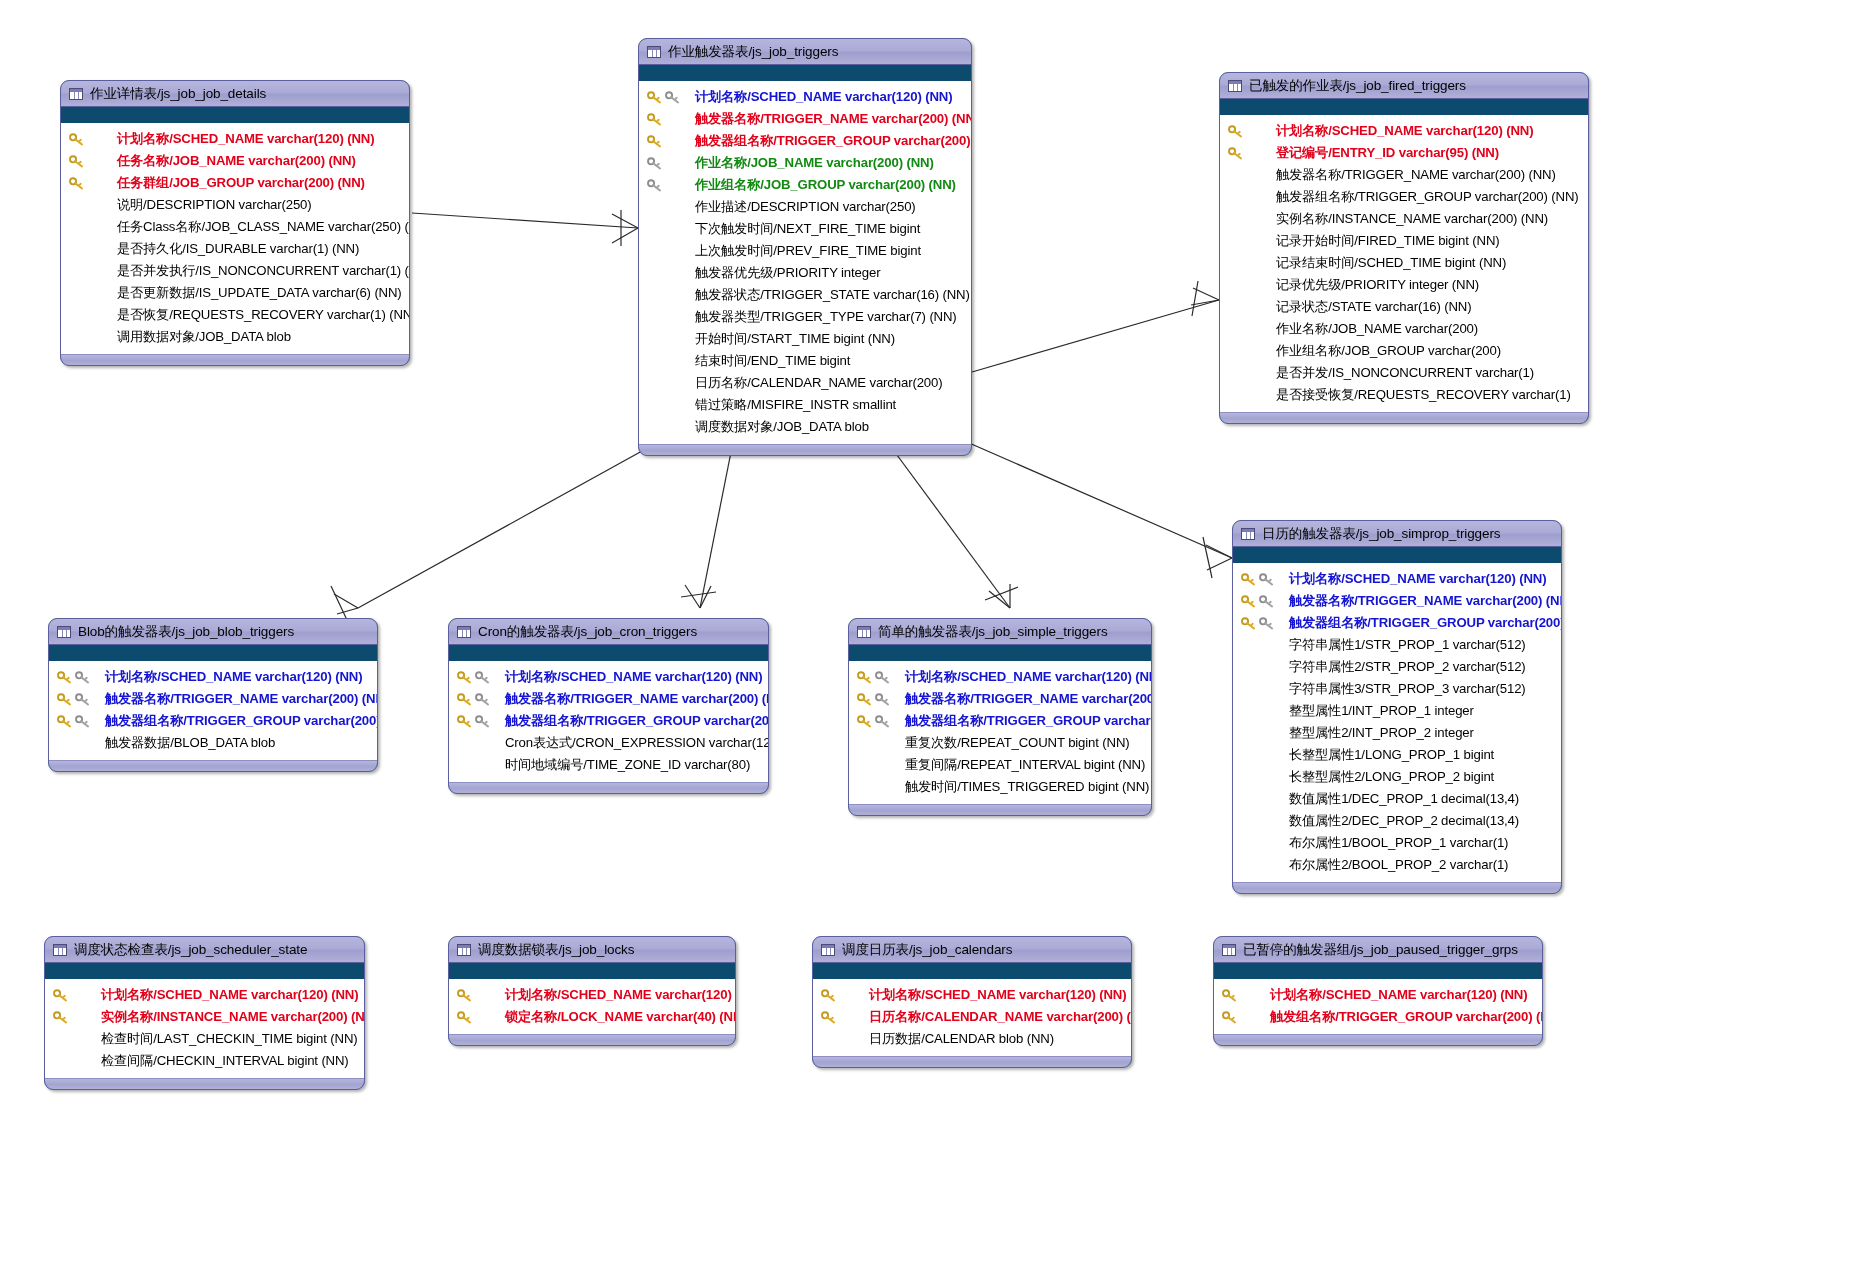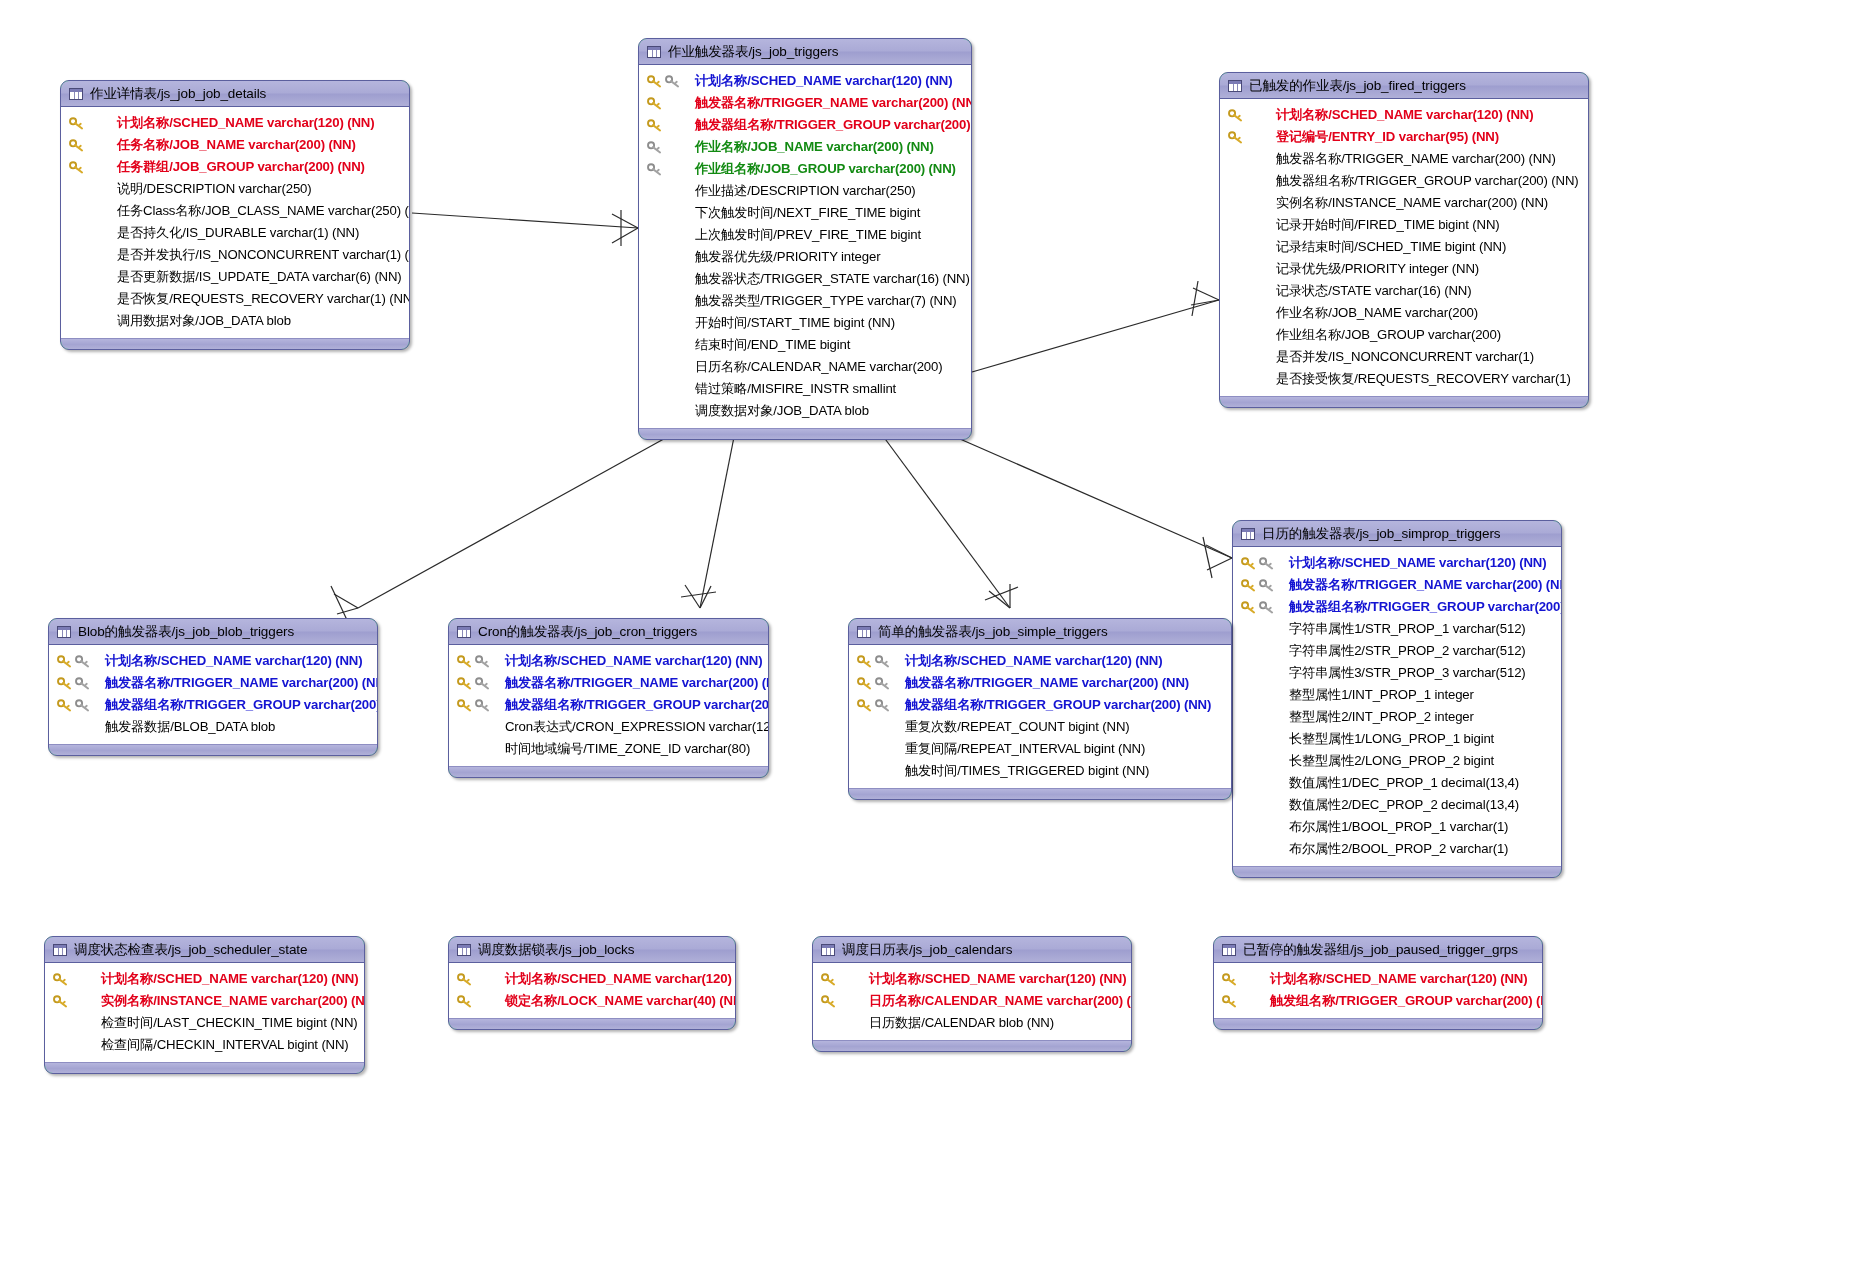--- a/index.html
+++ b/index.html
@@ -5,39 +5,39 @@
   html,body{margin:0;padding:0;background:#ffffff;}
   body{
     width:1849px;height:1267px;position:relative;overflow:hidden;
     font-family:"Liberation Sans","DejaVu Sans",sans-serif;
   }
   #canvas{position:absolute;left:0;top:0;width:1849px;height:1267px;}
   svg#links{position:absolute;left:0;top:0;width:1849px;height:1267px;pointer-events:none;}
 
   .entity{
     position:absolute;
-    background:#22c55e;
+    background:#0c4a6e;
     border:1px solid #5b5f9e;
     border-radius:9px;
     box-shadow:2px 2px 3px rgba(0,0,0,0.30);
     box-sizing:border-box;
     overflow:hidden;
   }
   .ent-header{
     background:linear-gradient(to bottom,#b5b5dd 0%,#aaaad6 48%,#9e9ecf 52%,#b0b0d8 100%);
     border-bottom:1px solid #5b5f9e;
     height:25px;
     display:flex;align-items:center;
     padding:0 8px;
     gap:7px;
   }
   .ent-title{
     font-size:13.5px;color:#000;white-space:nowrap;letter-spacing:-0.1px;
   }
-  .ent-body{padding:5px 0 6px 0;background:#fff;}
+  .ent-body{padding:5px 0 6px 0;background:#fff;margin-top:16px;}
   .ent-footer{
     height:10px;
     background:linear-gradient(to bottom,#b5b5dd 0%,#a4a4d2 55%,#b0b0d8 100%);
     border-top:1px solid #8e8ec2;
   }
   .attr{
     display:flex;align-items:center;height:22px;
     padding-left:8px;white-space:nowrap;
   }
   .attr .keys{width:48px;min-width:48px;display:flex;align-items:center;gap:3px;}
@@ -572,21 +572,21 @@
           <span class="keys"></span>
           <span class="lbl">Cron表达式/CRON_EXPRESSION varchar(120) (NN)</span>
         </div>
         <div class="attr plain">
           <span class="keys"></span>
           <span class="lbl">时间地域编号/TIME_ZONE_ID varchar(80)</span>
         </div>
       </div>
       <div class="ent-footer"></div>
     </div>
-    <div class="entity" style="left: 848px; top: 618px; width: 384px;">
+    <div class="entity" style="left: 848px; top: 618px; width: 304px;">
       <div class="ent-header">
         <span class="tbl-icon"></span>
         <span class="ent-title">简单的触发器表/js_job_simple_triggers</span>
       </div>
       <div class="ent-body">
         <div class="attr pkfk">
           <span class="keys">
             <svg class="key" viewBox="0 0 16 14">
               <circle cx="4.3" cy="4.6" r="3.3" fill="none" stroke="#c49a1e" stroke-width="2"></circle>
               <path d="M6.4 6.6 L14 12.4" stroke="#d8ab2a" stroke-width="2.1" stroke-linecap="round"></path>

